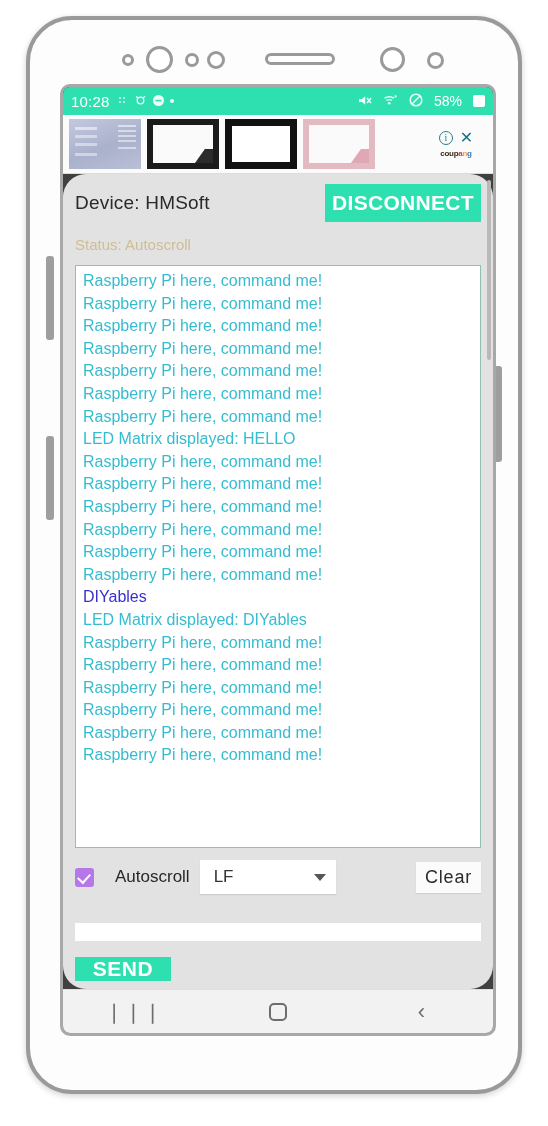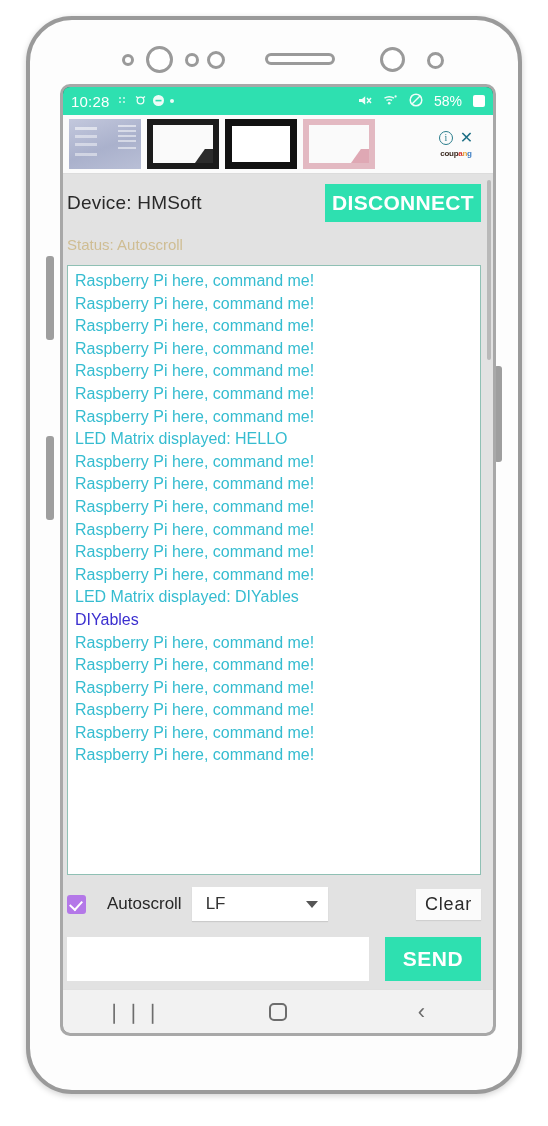--- a/index.html
+++ b/index.html
@@ -124,23 +124,24 @@
   .ad-brand { font-size: 8px; font-weight: bold; letter-spacing: -.3px; }
   .ad-brand .c1 { color: #3b2a20; }
   .ad-brand .c2 { color: #d0342c; }
   .ad-brand .c3 { color: #e8a33d; }
   .ad-brand .c4 { color: #3d7ec4; }
 
   
   .app-body {
     flex: 1;
     background: #e2e2e2;
-    padding: 10px 12px 8px 4px;
+    padding: 10px 12px 8px 12px;
     display: flex; flex-direction: column;
     position: relative;
+    border-radius: 23px;
   }
   .device-row {
     display: flex; align-items: center; justify-content: space-between;
     margin-bottom: 14px;
   }
   .device-label { font-size: 19px; color: #2a2a2a; letter-spacing: .2px;}
   .disconnect-btn {
     background: #2ee0b0; color: #ffffff;
     font-size: 21px; font-weight: bold; letter-spacing: .3px;
     padding: 7px 6px; min-width: 156px; text-align: center;
@@ -203,21 +204,21 @@
     border-top: 7px solid #555;
   }
   .clear-btn {
     margin-left: auto;
     background: #fbfbfb; color: #2b2b2b;
     font-size: 18px; letter-spacing: .8px;
     padding: 5px 9px; border: none; cursor: pointer;
     font-family: "Liberation Sans", sans-serif;
     box-shadow: 0 1px 1px rgba(0,0,0,.08);
   }
-  .send-row { display: flex; align-items: stretch; margin-top: 16px; gap: 16px; }
+  .send-row { display: flex; align-items: stretch; margin-top: 29px; gap: 16px; flex-direction: column; }
   .send-input {
     flex: 1; background: #ffffff; border: none; outline: none;
     height: 44px; font-size: 16px; padding: 0 8px;
     font-family: "Liberation Sans", sans-serif;
   }
   .send-btn {
     background: #2ee0b0; color: #ffffff;
     font-size: 21px; font-weight: bold; letter-spacing: .5px;
     width: 96px; border: none; cursor: pointer;
     font-family: "Liberation Sans", sans-serif;
@@ -348,22 +349,22 @@
           <div class="log-line">Raspberry Pi here, command me!</div>
           <div class="log-line">Raspberry Pi here, command me!</div>
           <div class="log-line">Raspberry Pi here, command me!</div>
           <div class="log-line">LED Matrix displayed: HELLO</div>
           <div class="log-line">Raspberry Pi here, command me!</div>
           <div class="log-line">Raspberry Pi here, command me!</div>
           <div class="log-line">Raspberry Pi here, command me!</div>
           <div class="log-line">Raspberry Pi here, command me!</div>
           <div class="log-line">Raspberry Pi here, command me!</div>
           <div class="log-line">Raspberry Pi here, command me!</div>
+          <div class="log-line cmd">DIYables</div>
           <div class="log-line">LED Matrix displayed: DIYables</div>
-          <div class="log-line cmd">DIYables</div>
           <div class="log-line">Raspberry Pi here, command me!</div>
           <div class="log-line">Raspberry Pi here, command me!</div>
           <div class="log-line">Raspberry Pi here, command me!</div>
           <div class="log-line">Raspberry Pi here, command me!</div>
           <div class="log-line">Raspberry Pi here, command me!</div>
           <div class="log-line">Raspberry Pi here, command me!</div>
         </div>
 
       <div class="ctl-row">
         <div class="chk-wrap">

